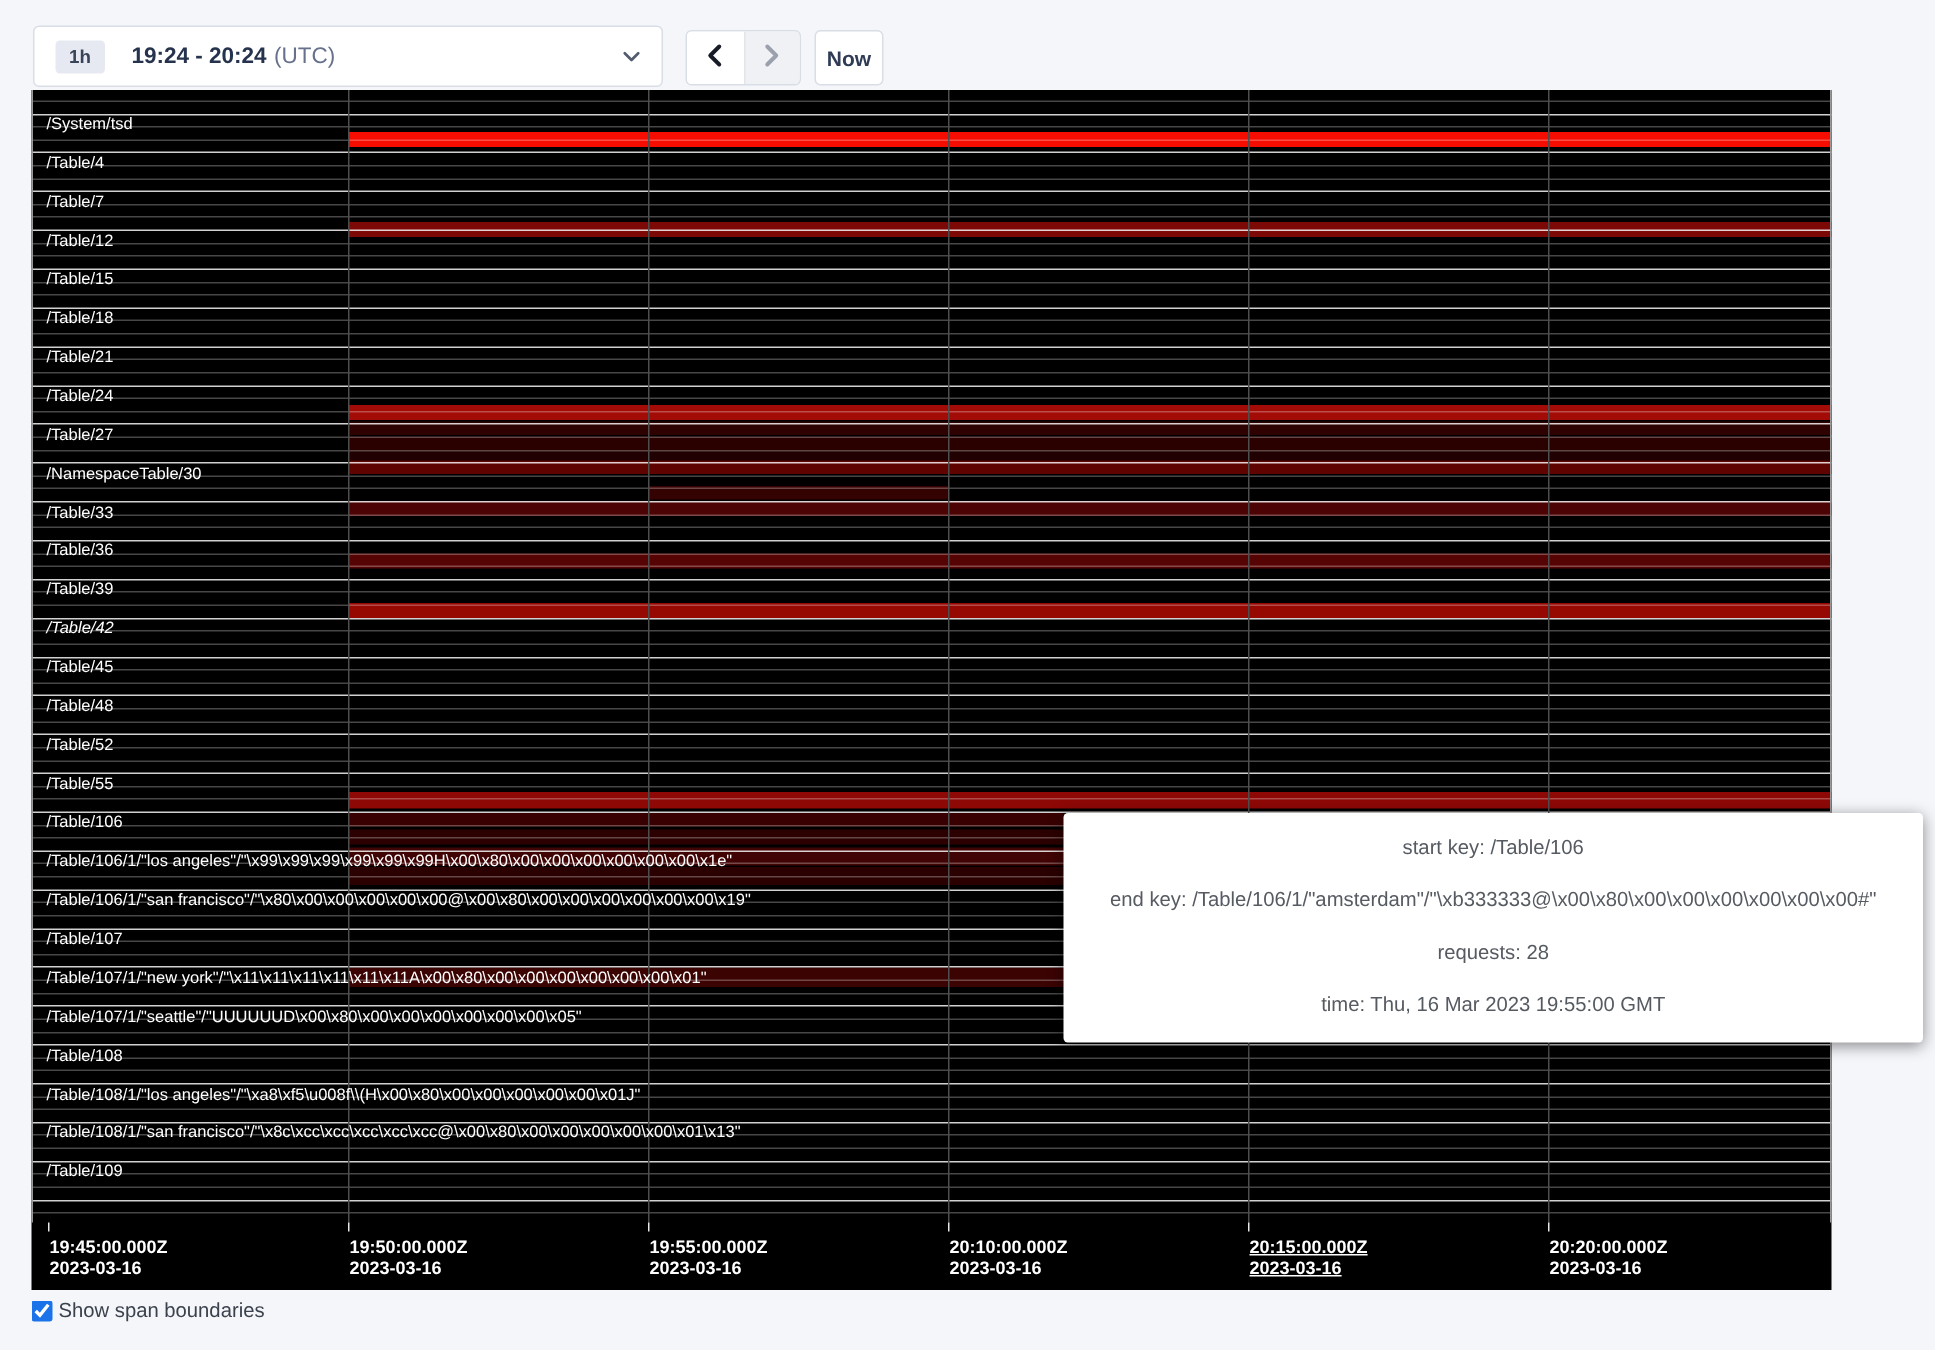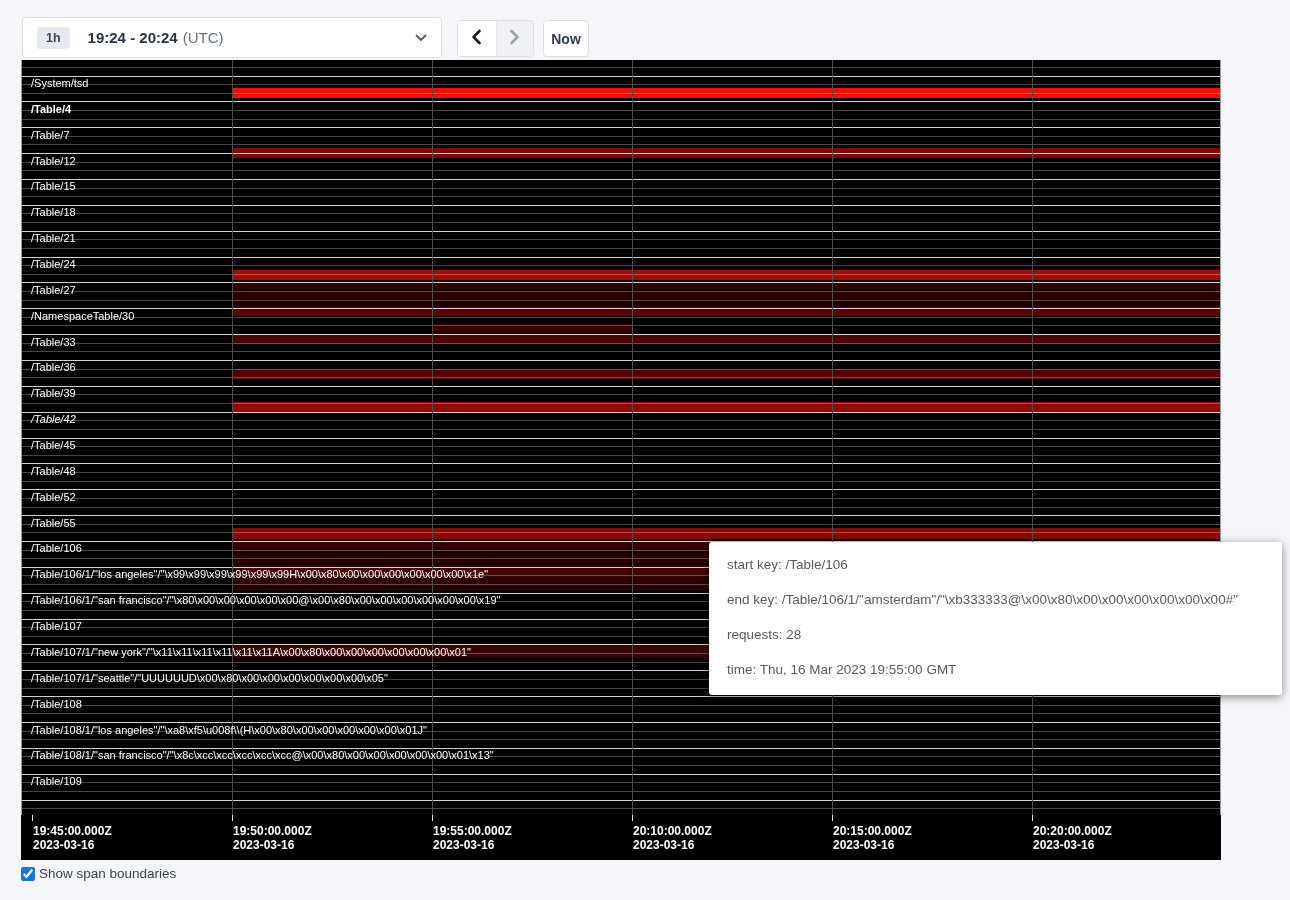--- a/index.html
+++ b/index.html
@@ -34,21 +34,21 @@
   .vedge { position:absolute; top:0; width:1px; height:755px; background:#9a9a9a; z-index:3; }
   .row-label { position:absolute; left:10px; color:#fff; font-size:11px; line-height:12px;
     white-space:nowrap; z-index:4; letter-spacing:0; }
   .axis-tick { position:absolute; top:755px; width:1px; height:6px; background:#e8e8e8; z-index:4; }
   .axis-label { position:absolute; color:#fff; font-size:12px; font-weight:700; line-height:13.5px;
     white-space:nowrap; z-index:4; }
 
   
   .tooltip { position:absolute; left:709px; top:542px; width:573px; min-height:153px; background:#fff;
     border-radius:3px; box-shadow:0 2px 10px rgba(0,0,0,0.45); z-index:10;
-    display:flex; flex-direction:column; gap:20px; padding:15px 18px 18px 18px; }
+    display:flex; flex-direction:column; gap:20px; padding:15px 18px 18px 18px;text-align:center; }
   .tooltip .tip-line { font-size:13.5px; color:#565a61; white-space:nowrap; overflow:hidden; }
 
   
   .footer { position:absolute; left:21px; top:866px; display:flex; align-items:center; }
   .footer input { width:14px; height:14px; accent-color:#1a73e8; margin:0; cursor:pointer; }
   .footer-label { font-size:13.5px; color:#3b424d; margin-left:4px; }
 </style>
 </head>
 <body>
 
@@ -192,21 +192,21 @@
       <div class="hline bright" style="top: 739.58px;"></div>
       <div class="hline" style="top: 748.2px;"></div>
       <div class="vgrid" style="left: 211px;"></div>
       <div class="vgrid" style="left: 411px;"></div>
       <div class="vgrid" style="left: 611px;"></div>
       <div class="vgrid" style="left: 811px;"></div>
       <div class="vgrid" style="left: 1011px;"></div>
       <div class="vedge" style="left: 0px;"></div>
       <div class="vedge" style="left: 1199px;"></div>
       <div class="row-label" style="top: 17px; text-align: right;">/System/tsd</div>
-      <div class="row-label" style="top: 42.86px; font-weight: bold;">/Table/4</div>
+      <div class="row-label" style="top: 42.86px;">/Table/4</div>
       <div class="row-label" style="top: 68.72px;">/Table/7</div>
       <div class="row-label" style="top: 94.58px;">/Table/12</div>
       <div class="row-label" style="top: 120.44px;">/Table/15</div>
       <div class="row-label" style="top: 146.3px;">/Table/18</div>
       <div class="row-label" style="top: 172.16px;">/Table/21</div>
       <div class="row-label" style="top: 198.02px;">/Table/24</div>
       <div class="row-label" style="top: 223.88px;">/Table/27</div>
       <div class="row-label" style="top: 249.74px;">/NamespaceTable/30</div>
       <div class="row-label" style="top: 275.6px;">/Table/33</div>
       <div class="row-label" style="top: 301.46px;">/Table/36</div>
@@ -241,21 +241,21 @@
       <div class="axis-label" style="left: 412px; top: 765px;">
         <div>19:55:00.000Z</div>
         <div>2023-03-16</div>
       </div>
       <div class="axis-tick" style="left: 611px;"></div>
       <div class="axis-label" style="left: 612px; top: 765px;">
         <div>20:10:00.000Z</div>
         <div>2023-03-16</div>
       </div>
       <div class="axis-tick" style="left: 811px;"></div>
-      <div class="axis-label" style="left: 812px; top: 765px;">
+      <div class="axis-label" style="left: 812px; top: 765px; text-decoration: underline;">
         <div>20:15:00.000Z</div>
         <div>2023-03-16</div>
       </div>
       <div class="axis-tick" style="left: 1011px;"></div>
       <div class="axis-label" style="left: 1012px; top: 765px;">
         <div>20:20:00.000Z</div>
         <div>2023-03-16</div>
       </div>
     </div>
 

